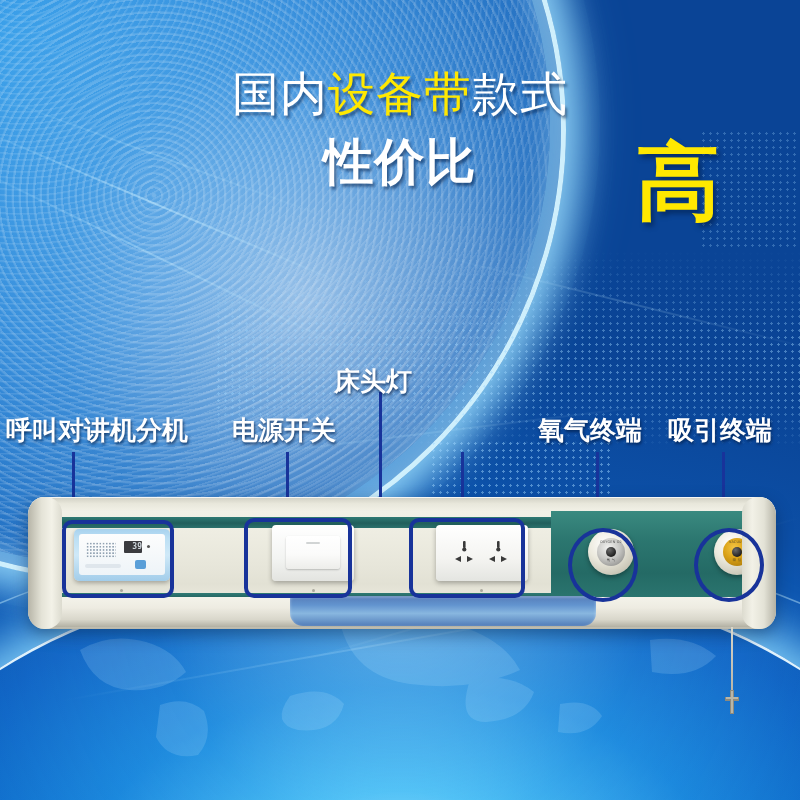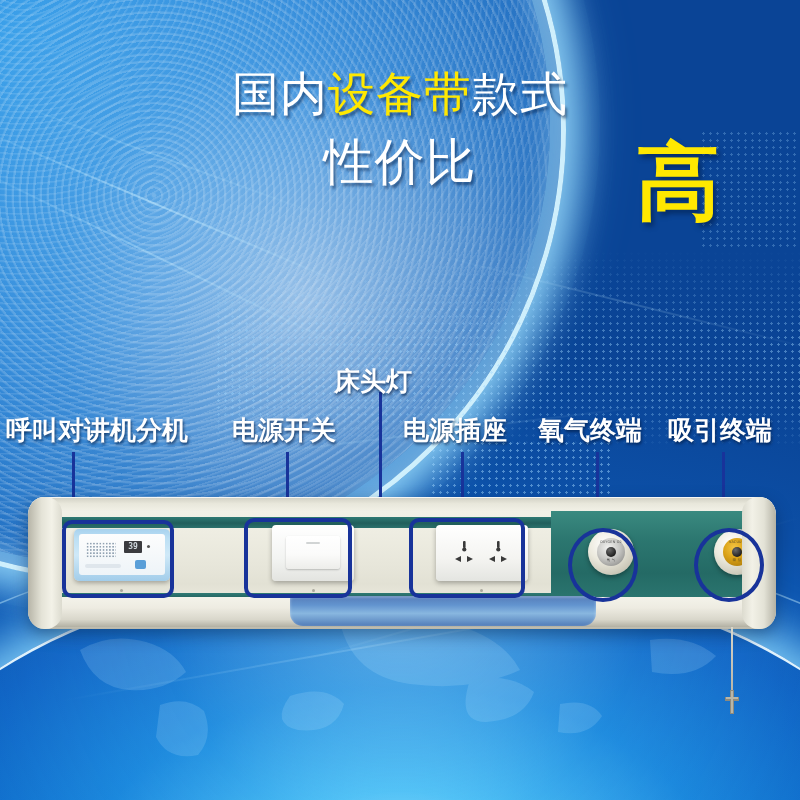--- a/index.html
+++ b/index.html
@@ -73,21 +73,21 @@
   .dots.d2{left:430px;top:440px;width:180px;height:60px;opacity:.85;}
   .dots.d3{left:700px;top:130px;width:100px;height:120px;opacity:.5;}
 
   
   .headline{position:absolute;left:0;top:70px;width:800px;text-align:center;}
   .hl-row1{
     font-size:47px;font-weight:normal;line-height:1;letter-spacing:1px;
     white-space:nowrap;
   }
   .hl-row2{
-    margin-top:20px;font-size:50px;font-weight:normal;line-height:1;letter-spacing:1px;
+    margin-top:20px;font-size:50px;font-weight:bold;line-height:1;letter-spacing:1px;
     white-space:nowrap;
   }
   .w{color:#ffffff;text-shadow:2px 3px 3px rgba(2,28,70,.55);}
   .y{color:#ffe800;text-shadow:2px 3px 3px rgba(2,28,70,.55);}
   .hl-big{
     position:absolute;left:636px;top:140px;
     font-size:84px;font-weight:bold;line-height:1;color:#ffe800;
     text-shadow:3px 4px 5px rgba(2,28,70,.55);
   }
 
@@ -157,21 +157,21 @@
     background:linear-gradient(180deg,#fdfdfd,#eef4f8);border-radius:3px;
   }
   .grille{
     position:absolute;left:7px;top:8px;width:30px;height:16px;
     background-image:radial-gradient(rgba(120,140,160,.8) .8px, rgba(0,0,0,0) 1.1px);
     background-size:3.2px 3.2px;
   }
   .ic-display{
     position:absolute;left:45px;top:7px;width:18px;height:12px;
     background:#3b3b3f;border-radius:1px;
-    color:#cfd6dc;font-size:8px;font-weight:bold;line-height:12px;text-align:center;
+    color:#cfd6dc;font-size:8px;font-weight:bold;line-height:12px;text-align:right;
     font-family:"DejaVu Sans Mono","Liberation Mono",monospace;
   }
   .ic-led{position:absolute;left:68px;top:11px;width:3px;height:3px;border-radius:50%;background:#555;}
   .ic-btn{position:absolute;left:56px;top:26px;width:11px;height:9px;border-radius:2px;background:#5a9fd8;}
   .ic-slot{position:absolute;left:6px;top:30px;width:36px;height:4px;border-radius:2px;background:#dfe6ec;}
 
   .switch{
     position:absolute;left:244px;top:28px;width:82px;height:56px;
     background:linear-gradient(180deg,#ffffff,#f3f4f2 60%,#e3e4e0);
     border-radius:4px;box-shadow:0 2px 5px rgba(0,0,0,.3);
@@ -275,21 +275,20 @@
   <div class="leader" style="left:72px;top:452px;height:78px;"></div>
   <div class="leader" style="left:286px;top:452px;height:70px;"></div>
   <div class="leader" style="left:379px;top:392px;height:212px;"></div>
   <div class="leader" style="left:461px;top:452px;height:72px;"></div>
   <div class="leader" style="left:596px;top:452px;height:86px;"></div>
   <div class="leader" style="left:722px;top:452px;height:86px;"></div>
 
   <div class="label" style="left:232px;top:417px;">电源开关</div>
   <div class="label" style="left:6px;top:417px;">呼叫对讲机分机</div>
   <div class="label" style="left:334px;top:368px;">床头灯</div>
-  <div class="label" style="left:403px;top:417px;">电源插座</div>
   <div class="label" style="left:668px;top:417px;">吸引终端</div>
   <div class="label" style="left:538px;top:417px;">氧气终端</div>
 
   <div class="panel">
     <div class="panel-body">
       <div class="stripe top"></div>
       <div class="stripe bot"></div>
       <div class="green-sec"></div>
 
       <div class="intercom">

